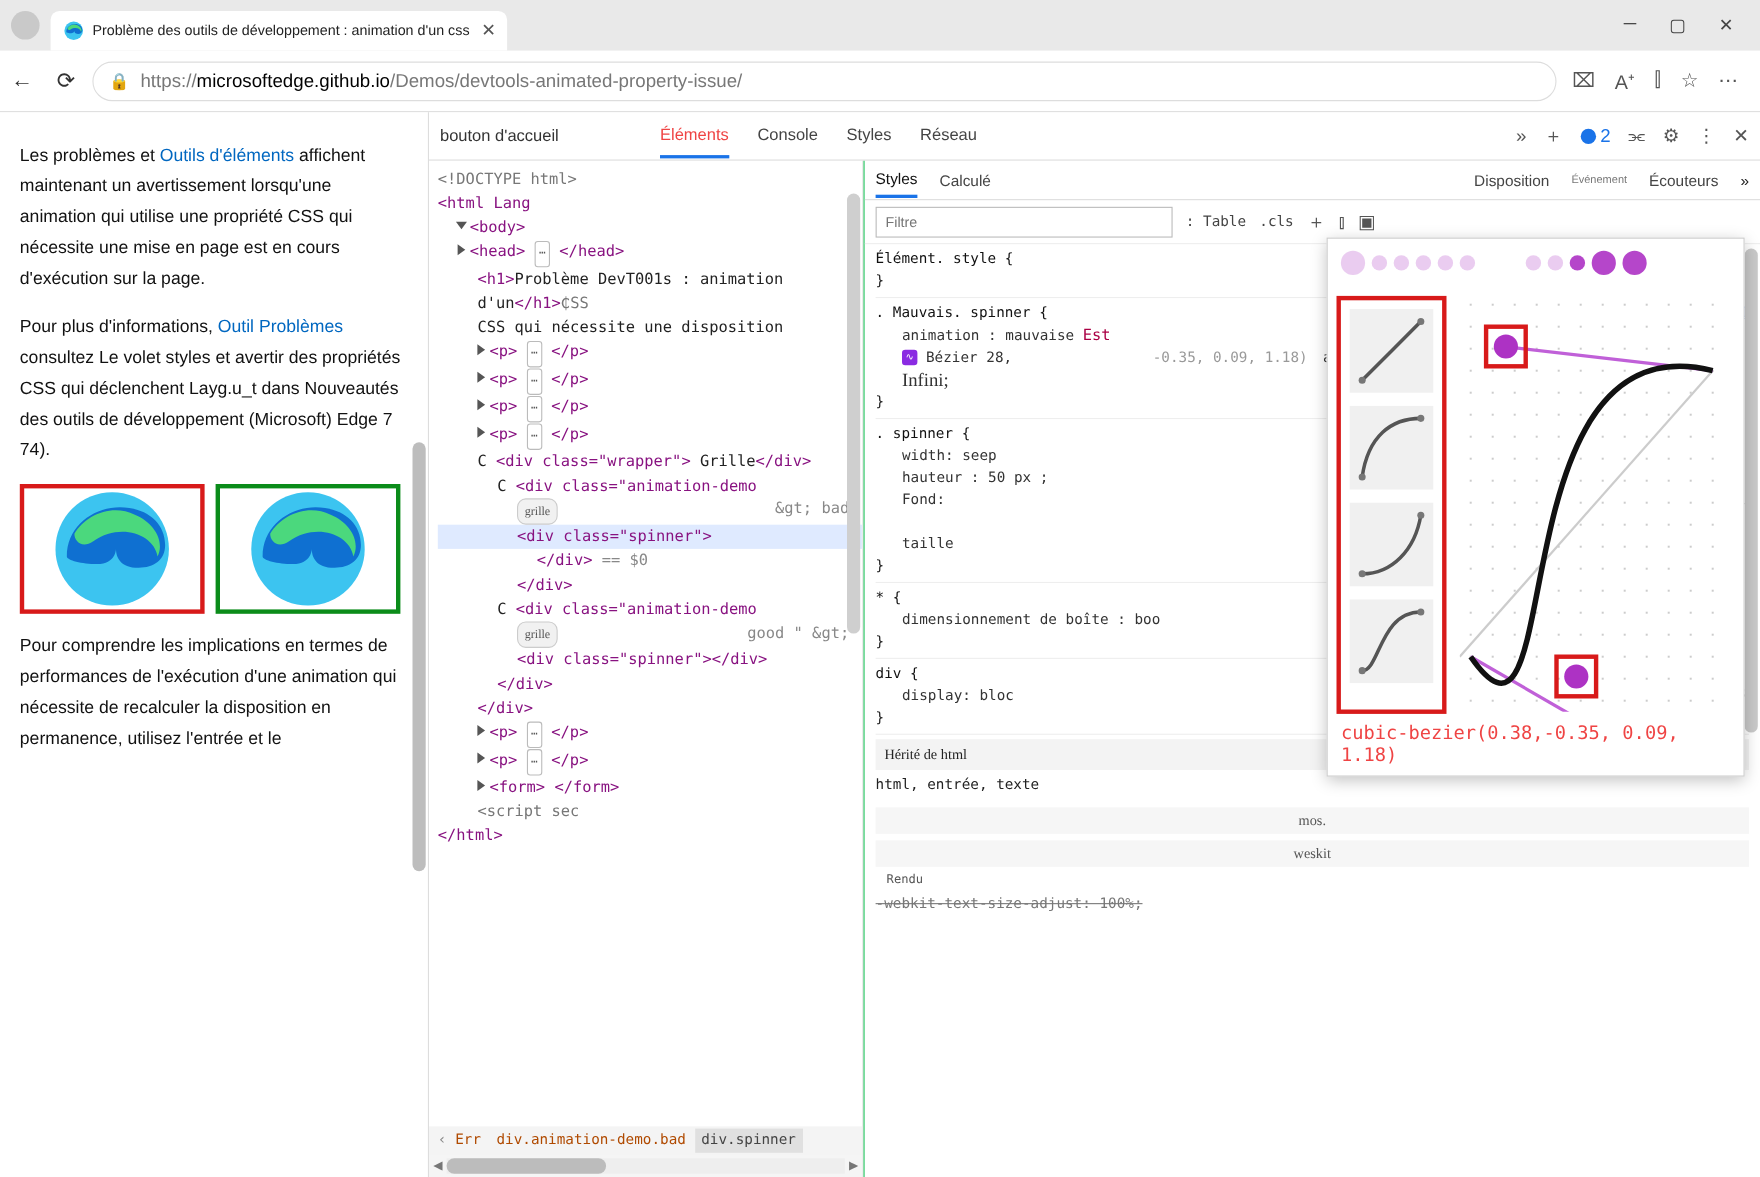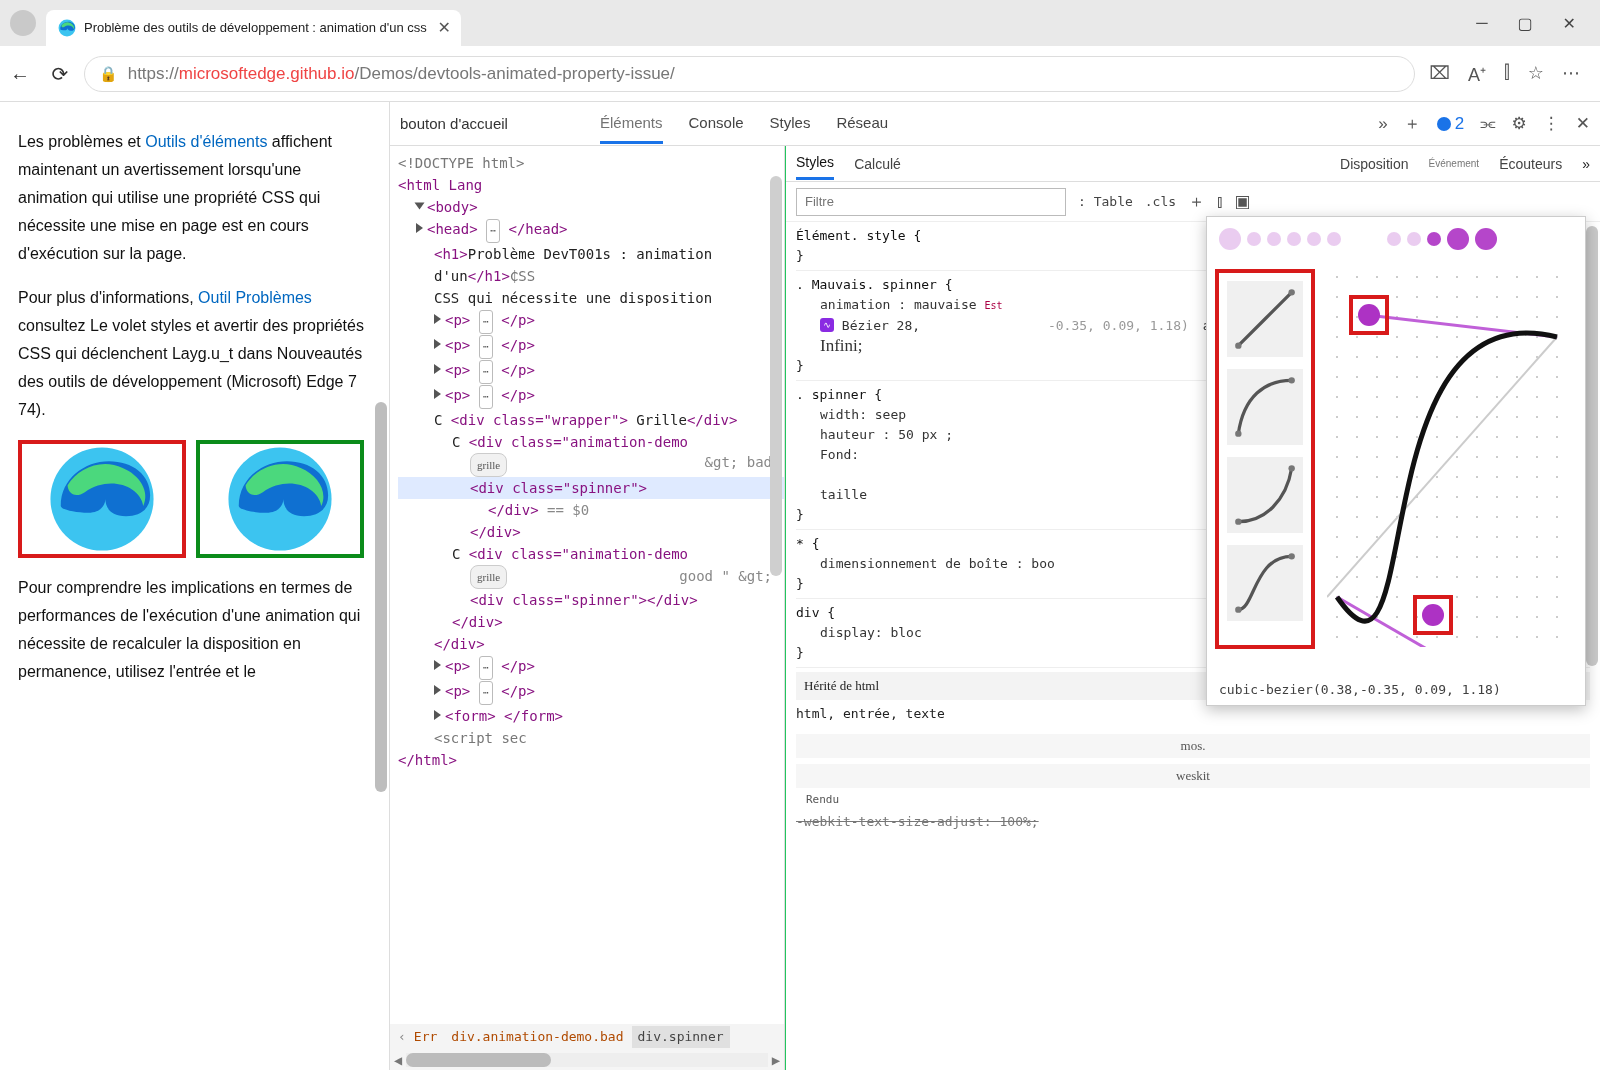--- a/index.html
+++ b/index.html
@@ -16,40 +16,40 @@
   .win-titlebar{display:flex;align-items:center;height:46px;background:#e9e9e9;}
   .avatar{width:26px;height:26px;border-radius:50%;background:#c9c9c9;margin:0 10px;}
   .tab-active{display:flex;align-items:center;gap:8px;background:#fff;height:36px;border-radius:8px 8px 0 0;padding:0 34px 0 12px;position:relative;margin-top:9px;}
   .edge-logo{width:18px;height:18px;}
   .tab-close{position:absolute;right:10px;color:#555;font-size:16px;}
   .win-controls{margin-left:auto;display:flex;gap:30px;padding:0 24px;font-size:16px;color:#444;}
   .win-controls span{cursor:pointer;}
   .addr-bar{display:flex;align-items:center;height:56px;background:#fff;border-bottom:1px solid #ddd;}
   .nav-btn{width:40px;text-align:center;font-size:20px;color:#333;cursor:pointer;}
   .url-pill{flex:1;display:flex;align-items:center;height:36px;margin:0 6px 0 4px;border:1px solid #ddd;border-radius:18px;padding:0 14px;gap:10px;color:#666;font-size:17px;}
-  .url-pill .host{color:#ef4444;}
+  .url-pill .host{color:#000000;}
   .addr-icons{display:flex;gap:18px;padding:0 20px 0 8px;font-size:18px;color:#555;}
   .addr-icons span{cursor:pointer;}
   .content{display:flex;height:calc(100% - 102px);}
   
   .page-col{width:390px;background:#fff;padding:10px 16px 10px 18px;font-size:16px;line-height:28px;color:#111;position:relative;overflow:hidden;border-right:1px solid #ddd;}
   .page-col .scroll-thumb{position:absolute;right:2px;top:300px;width:12px;height:390px;background:#bdbdbd;border-radius:6px;}
   .page-col a{color:#0067c0;text-decoration:none;}
   .logo-row{display:flex;gap:10px;margin:10px 0;}
   .logo-box{width:168px;height:118px;display:flex;align-items:center;justify-content:center;}
   .logo-box.red{border:4px solid #d81a1a;}
   .logo-box.green{border:4px solid #0b8c1a;}
   .big-logo{width:110px;height:110px;}
   
   .devtools{flex:1;display:flex;flex-direction:column;background:#fff;}
   .dt-head{display:flex;align-items:center;height:44px;border-bottom:1px solid #ddd;padding:0 10px;font-size:15px;gap:0;}
   .dt-title{flex:0 0 200px;color:#333;}
   .dt-tabs{display:flex;gap:26px;}
   .dt-tab{padding:10px 0;cursor:pointer;color:#444;}
-  .dt-tab.active{color:#737373;border-bottom:3px solid var(--sel);}
+  .dt-tab.active{color:#ef4444;border-bottom:3px solid var(--sel);}
   .dt-head .spacer{flex:1;}
   .dt-act{display:flex;align-items:center;gap:16px;font-size:17px;color:#555;}
   .err-badge{display:flex;align-items:center;gap:4px;color:#1a73e8;}
   .err-dot{width:14px;height:14px;border-radius:50%;background:#1a73e8;}
   .dt-body{flex:1;display:flex;overflow:hidden;position:relative;}
   
   .dom-col{width:395px;border-right:1px solid #ddd;font-family:"Consolas",monospace;font-size:14px;line-height:22px;padding:6px 0 0 8px;position:relative;overflow:hidden;}
   .dom-col .scroll-thumb2{position:absolute;right:2px;top:30px;width:12px;height:400px;background:#cfcfcf;border-radius:6px;}
   .tag{color:var(--tag);} .txt{color:#222;} .gry{color:#777;} .ell{display:inline-block;border:1px solid #bbb;border-radius:3px;font-size:10px;padding:0 3px;color:#555;}
   .tri{display:inline-block;width:0;height:0;border-style:solid;border-width:5px 0 5px 7px;border-color:transparent transparent transparent #555;margin-right:4px;vertical-align:1px;}
@@ -90,21 +90,21 @@
   .bdots span{width:14px;height:14px;border-radius:50%;background:var(--purple);opacity:.25;}
   .bdots span.big{width:22px;height:22px;}
   .bdots span.bright{opacity:.9;}
   .presets{position:absolute;left:8px;top:52px;width:100px;height:380px;border:4px solid #d81a1a;display:flex;flex-direction:column;gap:12px;padding:8px;}
   .preset{width:76px;height:76px;background:#f0f0f0;display:flex;align-items:center;justify-content:center;}
   .preset svg{width:64px;height:64px;}
   .curve-area{position:absolute;left:120px;top:50px;width:240px;height:380px;
     background-image:radial-gradient(#ccc 1px,transparent 1px);background-size:20px 20px;}
   .handle-box{position:absolute;width:40px;height:40px;border:4px solid #d81a1a;background:transparent;}
   .handle-dot{position:absolute;width:22px;height:22px;border-radius:50%;background:var(--purple);}
-  .cb-caption{position:absolute;left:12px;bottom:8px;font-family:Consolas,monospace;font-size:13px;color:#404040;}
+  .cb-caption{position:absolute;left:12px;bottom:8px;font-family:Consolas,monospace;font-size:17px;color:#ef4444;}
   .gray-num{color:#999;font-family:Consolas,monospace;text-align:center;}
   html,body{height:100%;}
   .root{height:100%;display:flex;flex-direction:column;}
   svg{display:block;}
 </style>
 </head>
 <body>
 
 <div class="root">
 
@@ -263,21 +263,21 @@
           </div>
 
           <div class="rules">
             <div class="rule">
               <div class="sel-txt">Élément. style {</div>
               <div>}</div>
             </div>
             <div class="rule">
               <div><span class="sel-txt">. Mauvais. spinner {</span>
                    <span class="link">style.css:31</span></div>
-              <div class="prop"><span>animation : mauvaise</span> <span style="font-size:10px;color:#a04;">Est</span></div>
+              <div class="prop"><span>animation : mauvaise</span> <span style="font-size:14px;color:#a04;">Est</span></div>
               <div class="prop"><span class="badge-bz">∿</span> <span>Bézier 28,</span>
                 <span class="gray-num" style="margin-left:120px;">-0.35, 0.09, 1.18)</span>
                 <span style="margin-left:6px;">autre</span>
               </div>
               <div class="prop" style="font-size:17px;font-family:'Segoe UI';">Infini;</div>
               <div>}</div>
             </div>
             <div class="rule">
               <div class="sel-txt">. spinner {</div>
               <div class="prop">width: seep</div>

